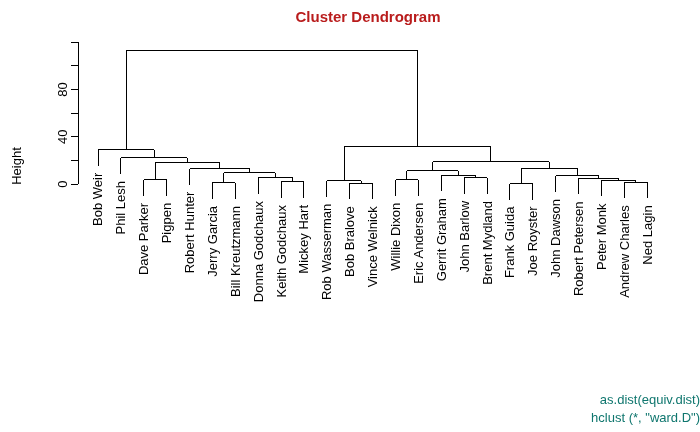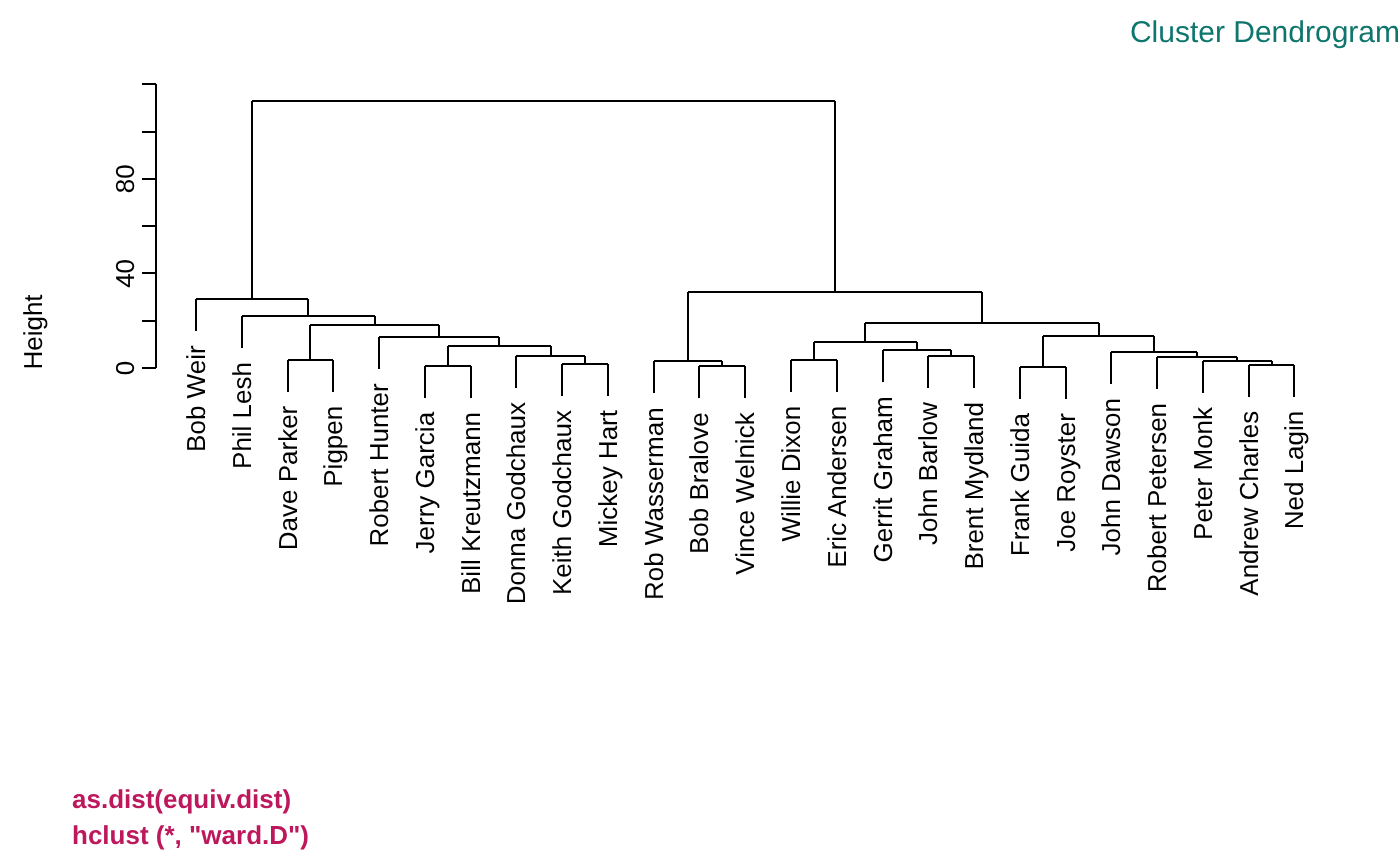--- a/index.html
+++ b/index.html
@@ -6,30 +6,30 @@
   body {
     width: 700px; height: 432px;
     background: #ffffff;
     font-family: "Liberation Sans", "DejaVu Sans", sans-serif;
     position: relative;
     overflow: hidden;
   }
   #figure { position: absolute; left: 0; top: 0; width: 700px; height: 432px; }
   #chart-title {
     position: absolute; left: 36px; top: 8px; width: 664px;
-    text-align: right; font-size: 15px; font-weight: normal; color: #0f766e;
+    text-align: center; font-size: 15px; font-weight: bold; color: #b91c1c;
   }
   #y-axis-label {
     position: absolute; left: -33px; top: 158px; width: 100px; height: 16px;
     text-align: center; font-size: 13px; color: #000;
     transform: rotate(-90deg);
   }
   #caption {
     position: absolute; left: 36px; top: 391px; width: 664px;
-    text-align: left; font-size: 13px; color: #be185d; line-height: 18px; font-weight: bold;
+    text-align: right; font-size: 13px; color: #0f766e; line-height: 18px;
   }
   #plot-svg { position: absolute; left: 0; top: 0; }
   svg text {
     font-family: "Liberation Sans", "DejaVu Sans", sans-serif;
     font-size: 13px; fill: #000;
   }
 </style>
 </head>
 <body>
 

